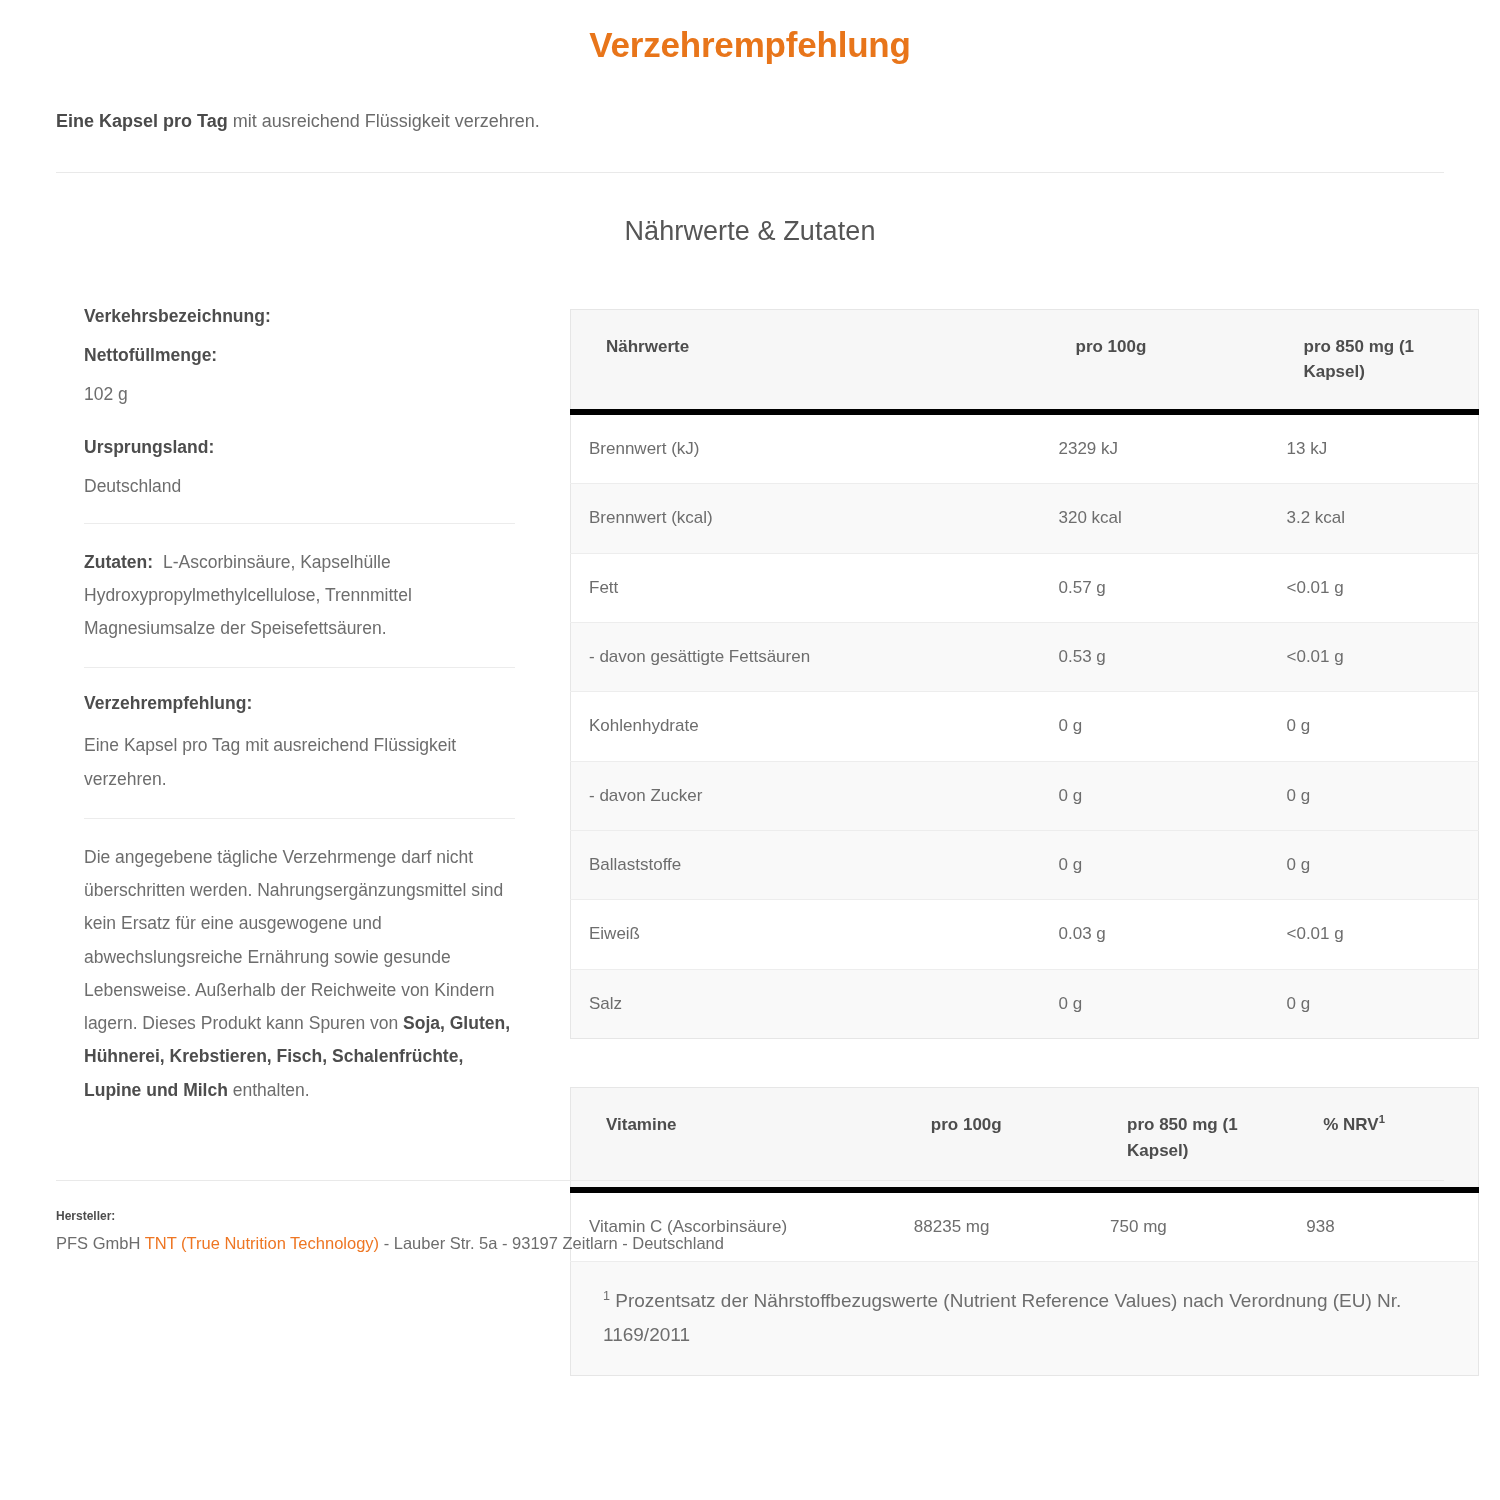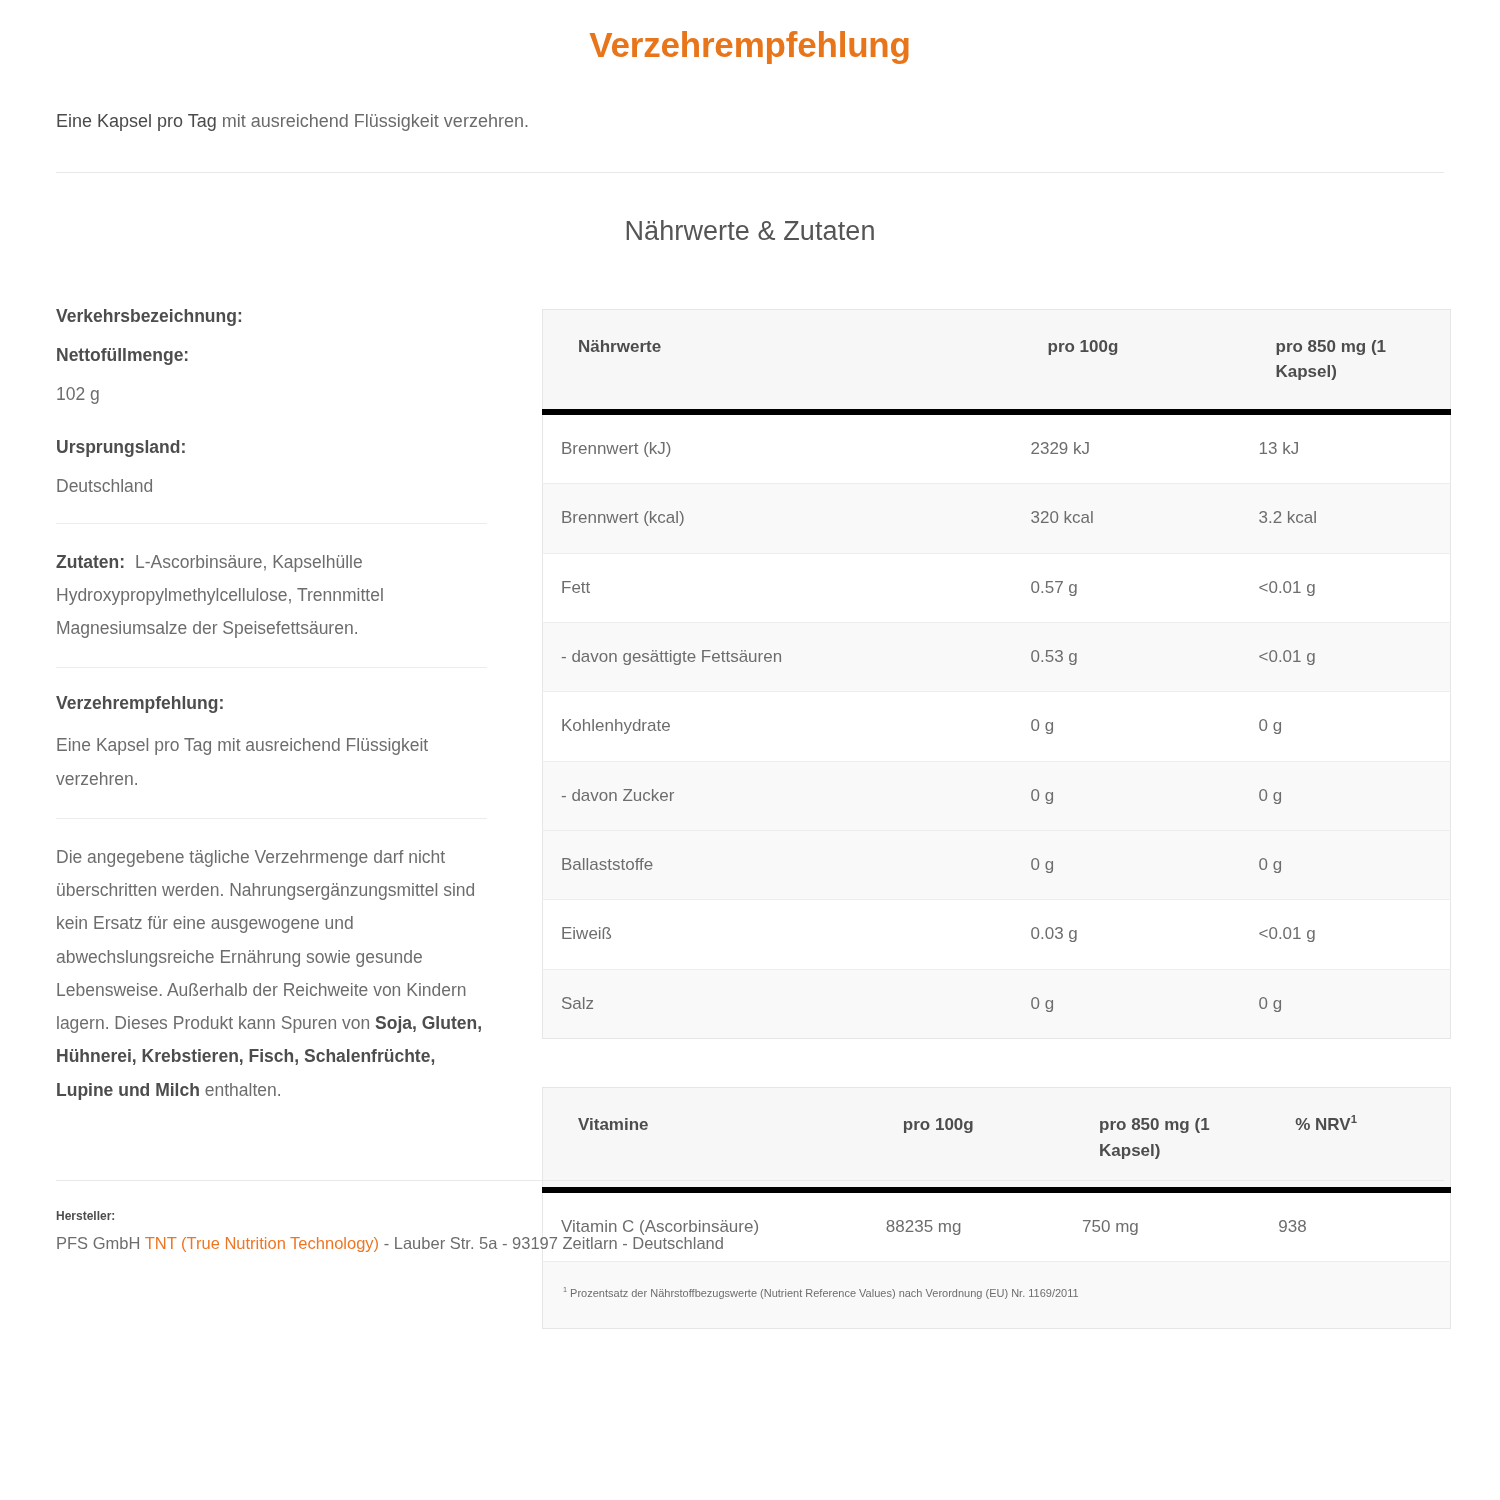--- a/index.html
+++ b/index.html
@@ -40,21 +40,21 @@
 
   
   .intro {
     margin: 36px 0 0 0;
     padding: 0 56px;
     font-size: 18px;
     color: #6b6b6b;
   }
   .intro b {
     color: #4a4a4a;
-    font-weight: normal;
+    font-weight: bold;
   }
 
   
   .hr-full {
     border: none;
     border-top: 1px solid #e9e9e9;
     margin: 36px 56px 0 56px;
   }
   .hr-col {
     border: none;
@@ -77,20 +77,21 @@
   .columns {
     display: flex;
     align-items: flex-start;
     margin-top: 50px;
     padding: 0 56px;
   }
   .col-left {
     width: 435px;
     flex: 0 0 435px;
     padding-right: 0;
+    margin-left: 28px;
   }
   .col-right {
     flex: 1 1 auto;
     padding-left: 51px;
     padding-top: 6px;
   }
 
   
   .info-label {
     font-weight: bold;
@@ -155,22 +156,22 @@
   
   .t-vit col.c0 { width: 325px; }
   .t-vit col.c1 { width: 196px; }
   .t-vit col.c2 { width: 196px; }
   .t-vit col.c3 { width: 190px; }
 
   .vit-wrap { margin-top: 48px; }
 
   .footnote-row td {
     background: #f9f9f9 !important;
-    padding: 22px 18px 24px 20px;
-    font-size: 11px;
+    padding: 22px 18px 24px 32px;
+    font-size: 19px;
     line-height: 1.75;
     color: #6d6d6d;
     border-bottom: none;
     border-top: 1px solid #ededed;
     margin-left: 29px;
   }
   sup { font-size: 0.66em; vertical-align: super; line-height: 0; }
 
   
   .footer {

